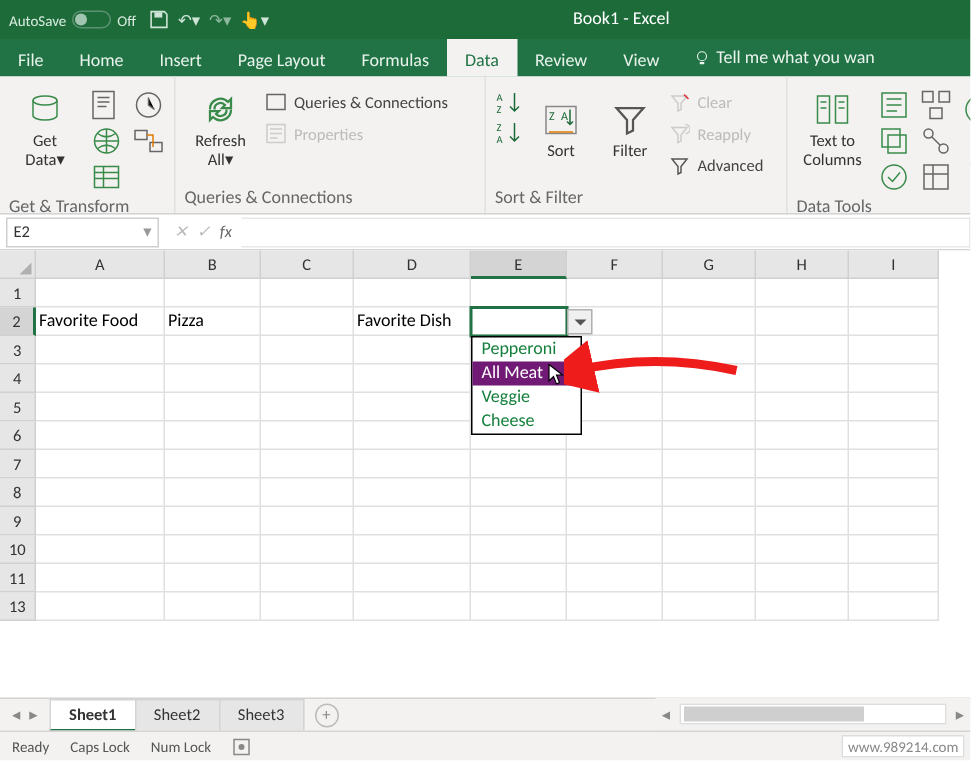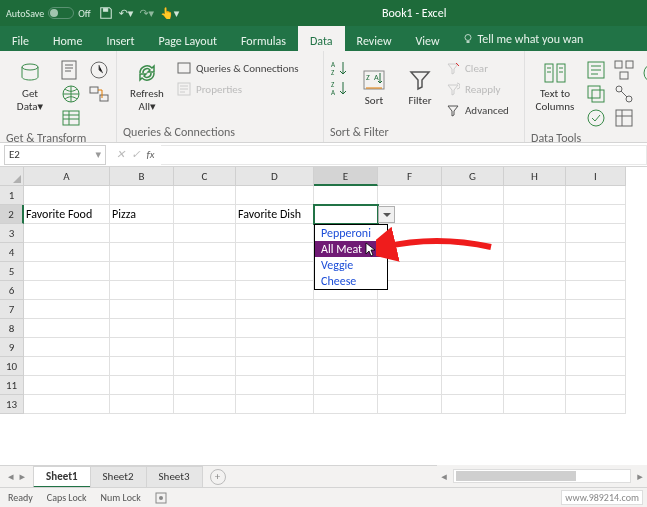--- a/index.html
+++ b/index.html
@@ -53,21 +53,21 @@
   .rowhead { width:24px; border-right:1px solid #d0d0d0; border-bottom:1px solid #d0d0d0; background:#e6e6e6; text-align:center; font-size:11px; color:#333; line-height:19px; }
   .rowhead.sel { background:#d4d4d4; border-right:2px solid #217346; }
   .cell { border-right:1px solid #e0e0e0; border-bottom:1px solid #e0e0e0; font-size:12px; color:#000; line-height:19px; padding:0 2px; overflow:hidden; white-space:nowrap; }
   .cell.bold { font-weight:400; }
   .cell.active { outline:2px solid #217346; outline-offset:-1px; position:relative; z-index:2; }
   .dropdownhandle { position:absolute; width:17px; height:17px; background:#f0f0f0; border:1px solid #b0b0b0; display:flex; align-items:center; justify-content:center; z-index:3; }
   .dropdownhandle::after { content:""; border-style:solid; border-width:4px 4px 0 4px; border-color:#555 transparent transparent transparent; }
 
   
   .dropdown { position:absolute; z-index:10; background:#fff; border:1px solid #000; font-size:12px; min-width:74px; }
-  .dropdown .item { padding:1px 6px; color:#1d4ed8; white-space:nowrap; }
+  .dropdown .item { padding:1px 6px; color:#15803d; white-space:nowrap; }
   .dropdown .item.hl { background:#701a75; color:#fff; }
   .cursor { position:absolute; z-index:15; }
 
   
   .arrow { position:absolute; z-index:20; }
 
   
   .sheettabs { position:absolute; bottom:20px; left:0; right:0; height:22px; border-top:1px solid #d4d4d4; background:#f3f2f1; display:flex; align-items:center; font-size:11px; }
   .stnav { display:flex; gap:6px; padding:0 8px; color:#888; }
   .stab { padding:3px 12px; border:1px solid #d4d4d4; border-bottom:none; background:#e6e6e6; color:#333; margin-right:-1px; }

